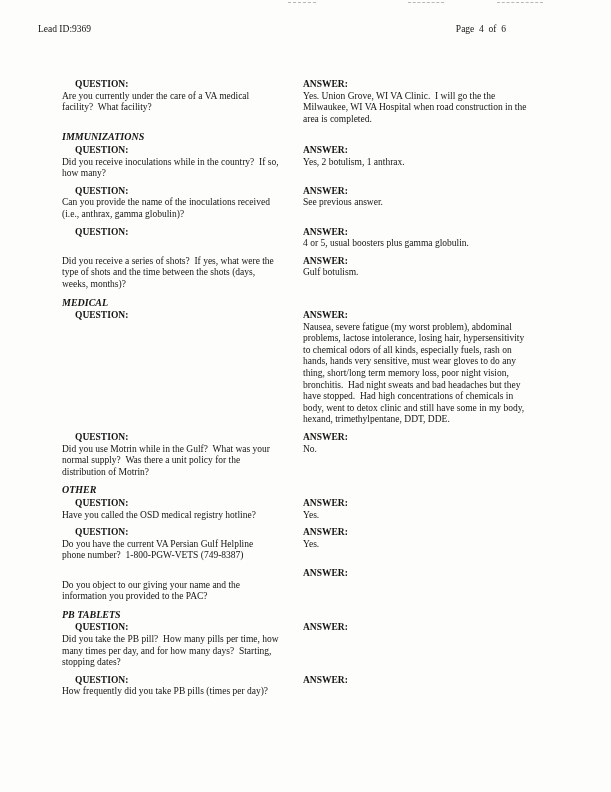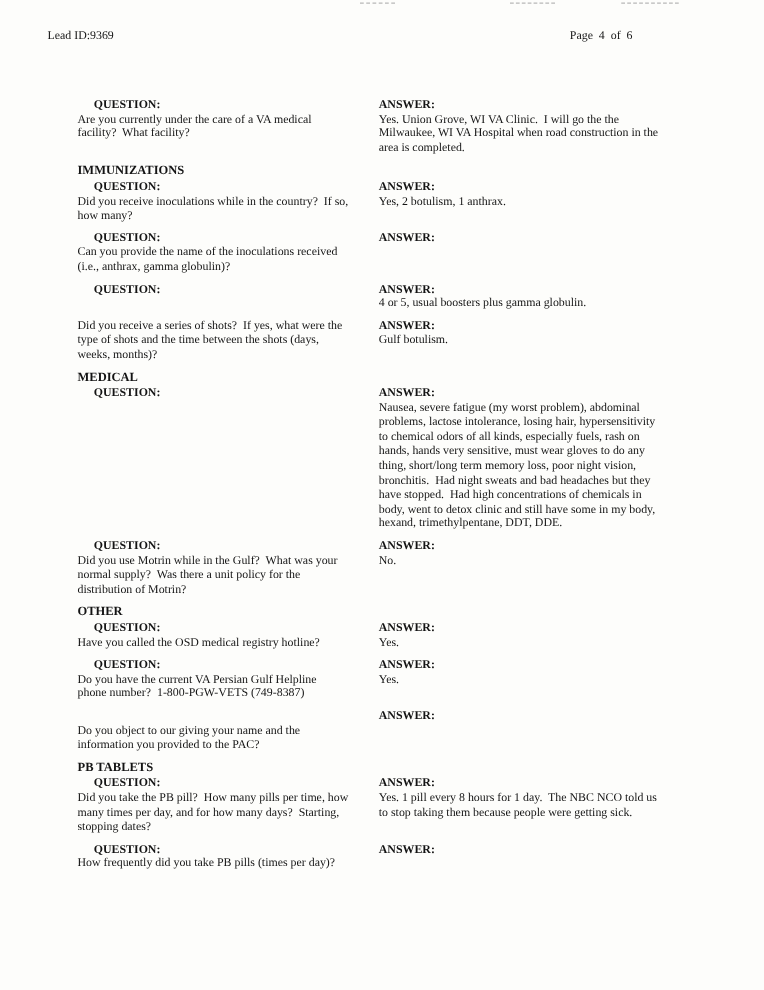--- a/index.html
+++ b/index.html
@@ -31,20 +31,21 @@
     margin:44px 0 0 62px;
     font-size:9.5px;
     line-height:11.6px;
     width:530px;
   }
   .qa-block { margin-bottom:6px; }
   .section-title {
     font-weight:bold;
     font-size:10px;
     margin:3px 0 2px 0;
+    font-style:italic;
   }
   .qa-row { display:flex; align-items:flex-start; }
   .qcol { width:241px; flex:0 0 241px; }
   .acol { width:282px; flex:0 0 282px; }
   .label { font-weight:bold; }
   .q-label { padding-left:13px; }
   .qtext, .atext { white-space:pre-wrap; }
 </style>
 </head>
 <body>
@@ -96,20 +97,21 @@
   <div class="qa-block">
 
     <div class="qa-row">
       <div class="qcol">
         <div class="label q-label">QUESTION:</div>
         <div class="qtext">Can you provide the name of the inoculations received
 (i.e., anthrax, gamma globulin)?</div>
       </div>
       <div class="acol">
         <div class="label a-label">ANSWER:</div>
+        <div class="atext">See previous answer.</div>
       </div>
     </div>
   </div>
 
   <div class="qa-block">
 
     <div class="qa-row">
       <div class="qcol">
         <div class="label q-label">QUESTION:</div>
       </div>
@@ -221,22 +223,20 @@
     <div class="section-title">PB TABLETS</div>
     <div class="qa-row">
       <div class="qcol">
         <div class="label q-label">QUESTION:</div>
         <div class="qtext">Did you take the PB pill?  How many pills per time, how
 many times per day, and for how many days?  Starting,
 stopping dates?</div>
       </div>
       <div class="acol">
         <div class="label a-label">ANSWER:</div>
-        <div class="atext">Yes. 1 pill every 8 hours for 1 day.  The NBC NCO told us
-to stop taking them because people were getting sick.</div>
       </div>
     </div>
   </div>
 
   <div class="qa-block">
 
     <div class="qa-row">
       <div class="qcol">
         <div class="label q-label">QUESTION:</div>
         <div class="qtext">How frequently did you take PB pills (times per day)?</div>

